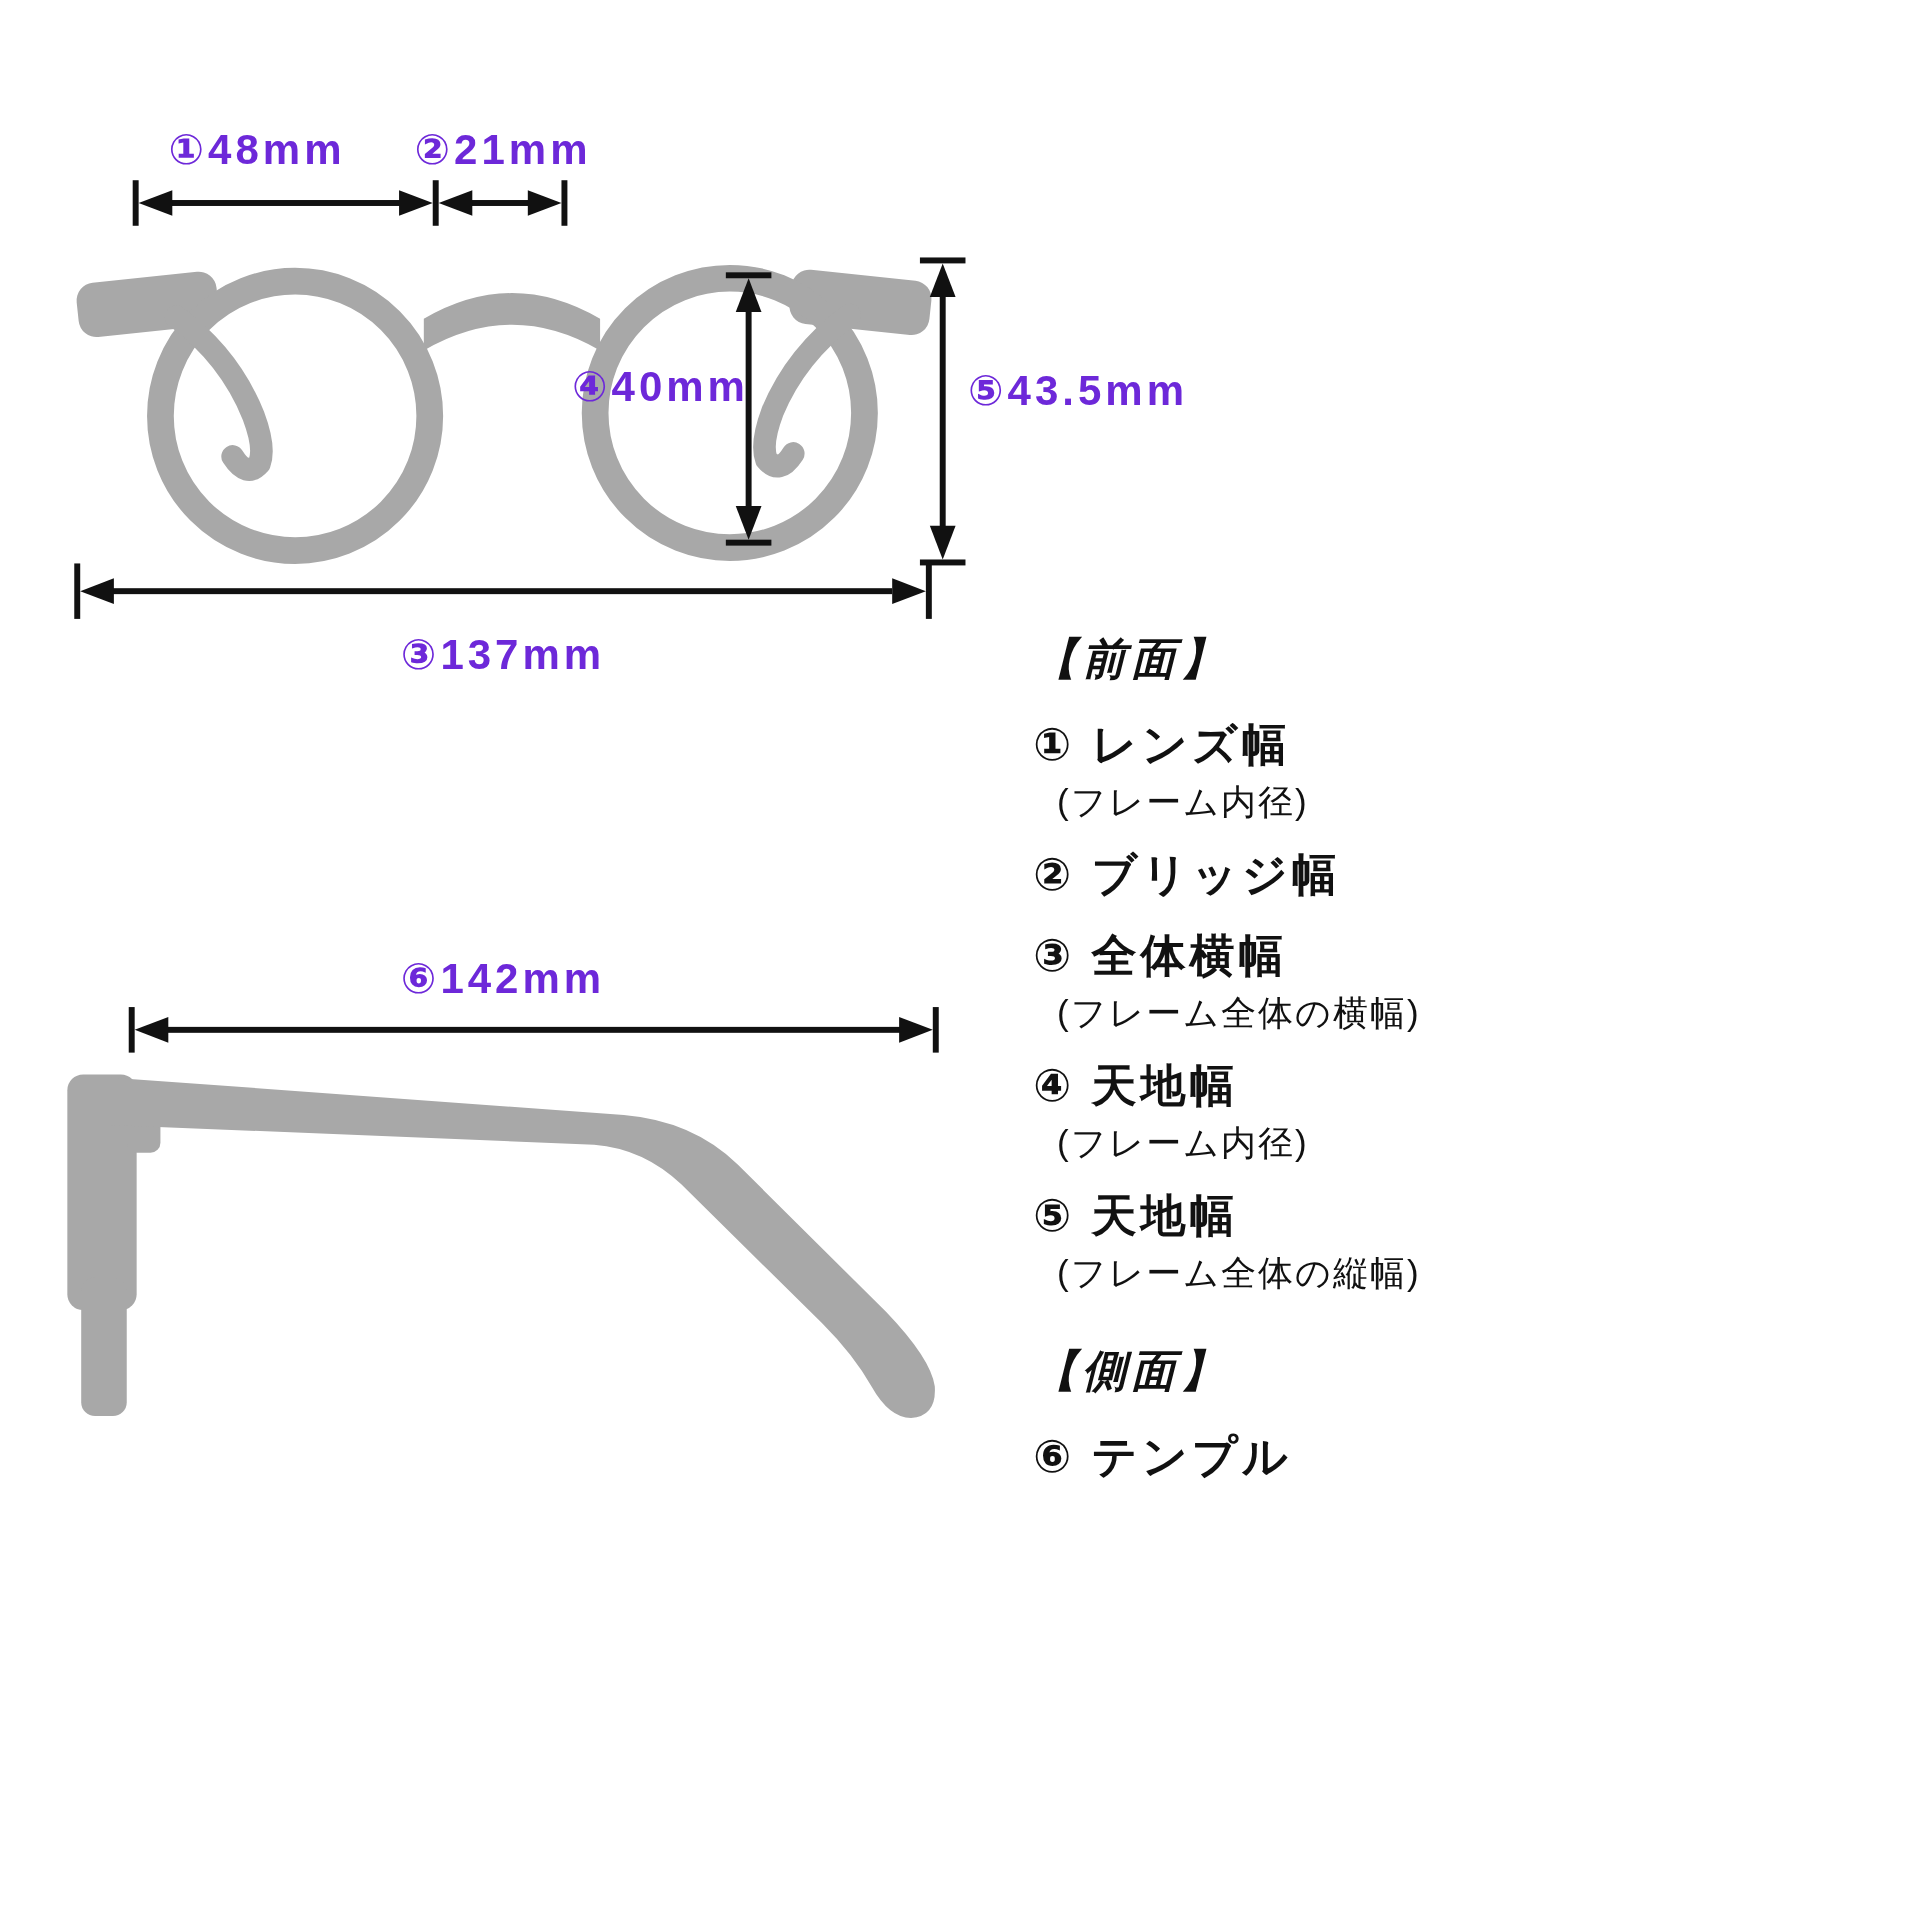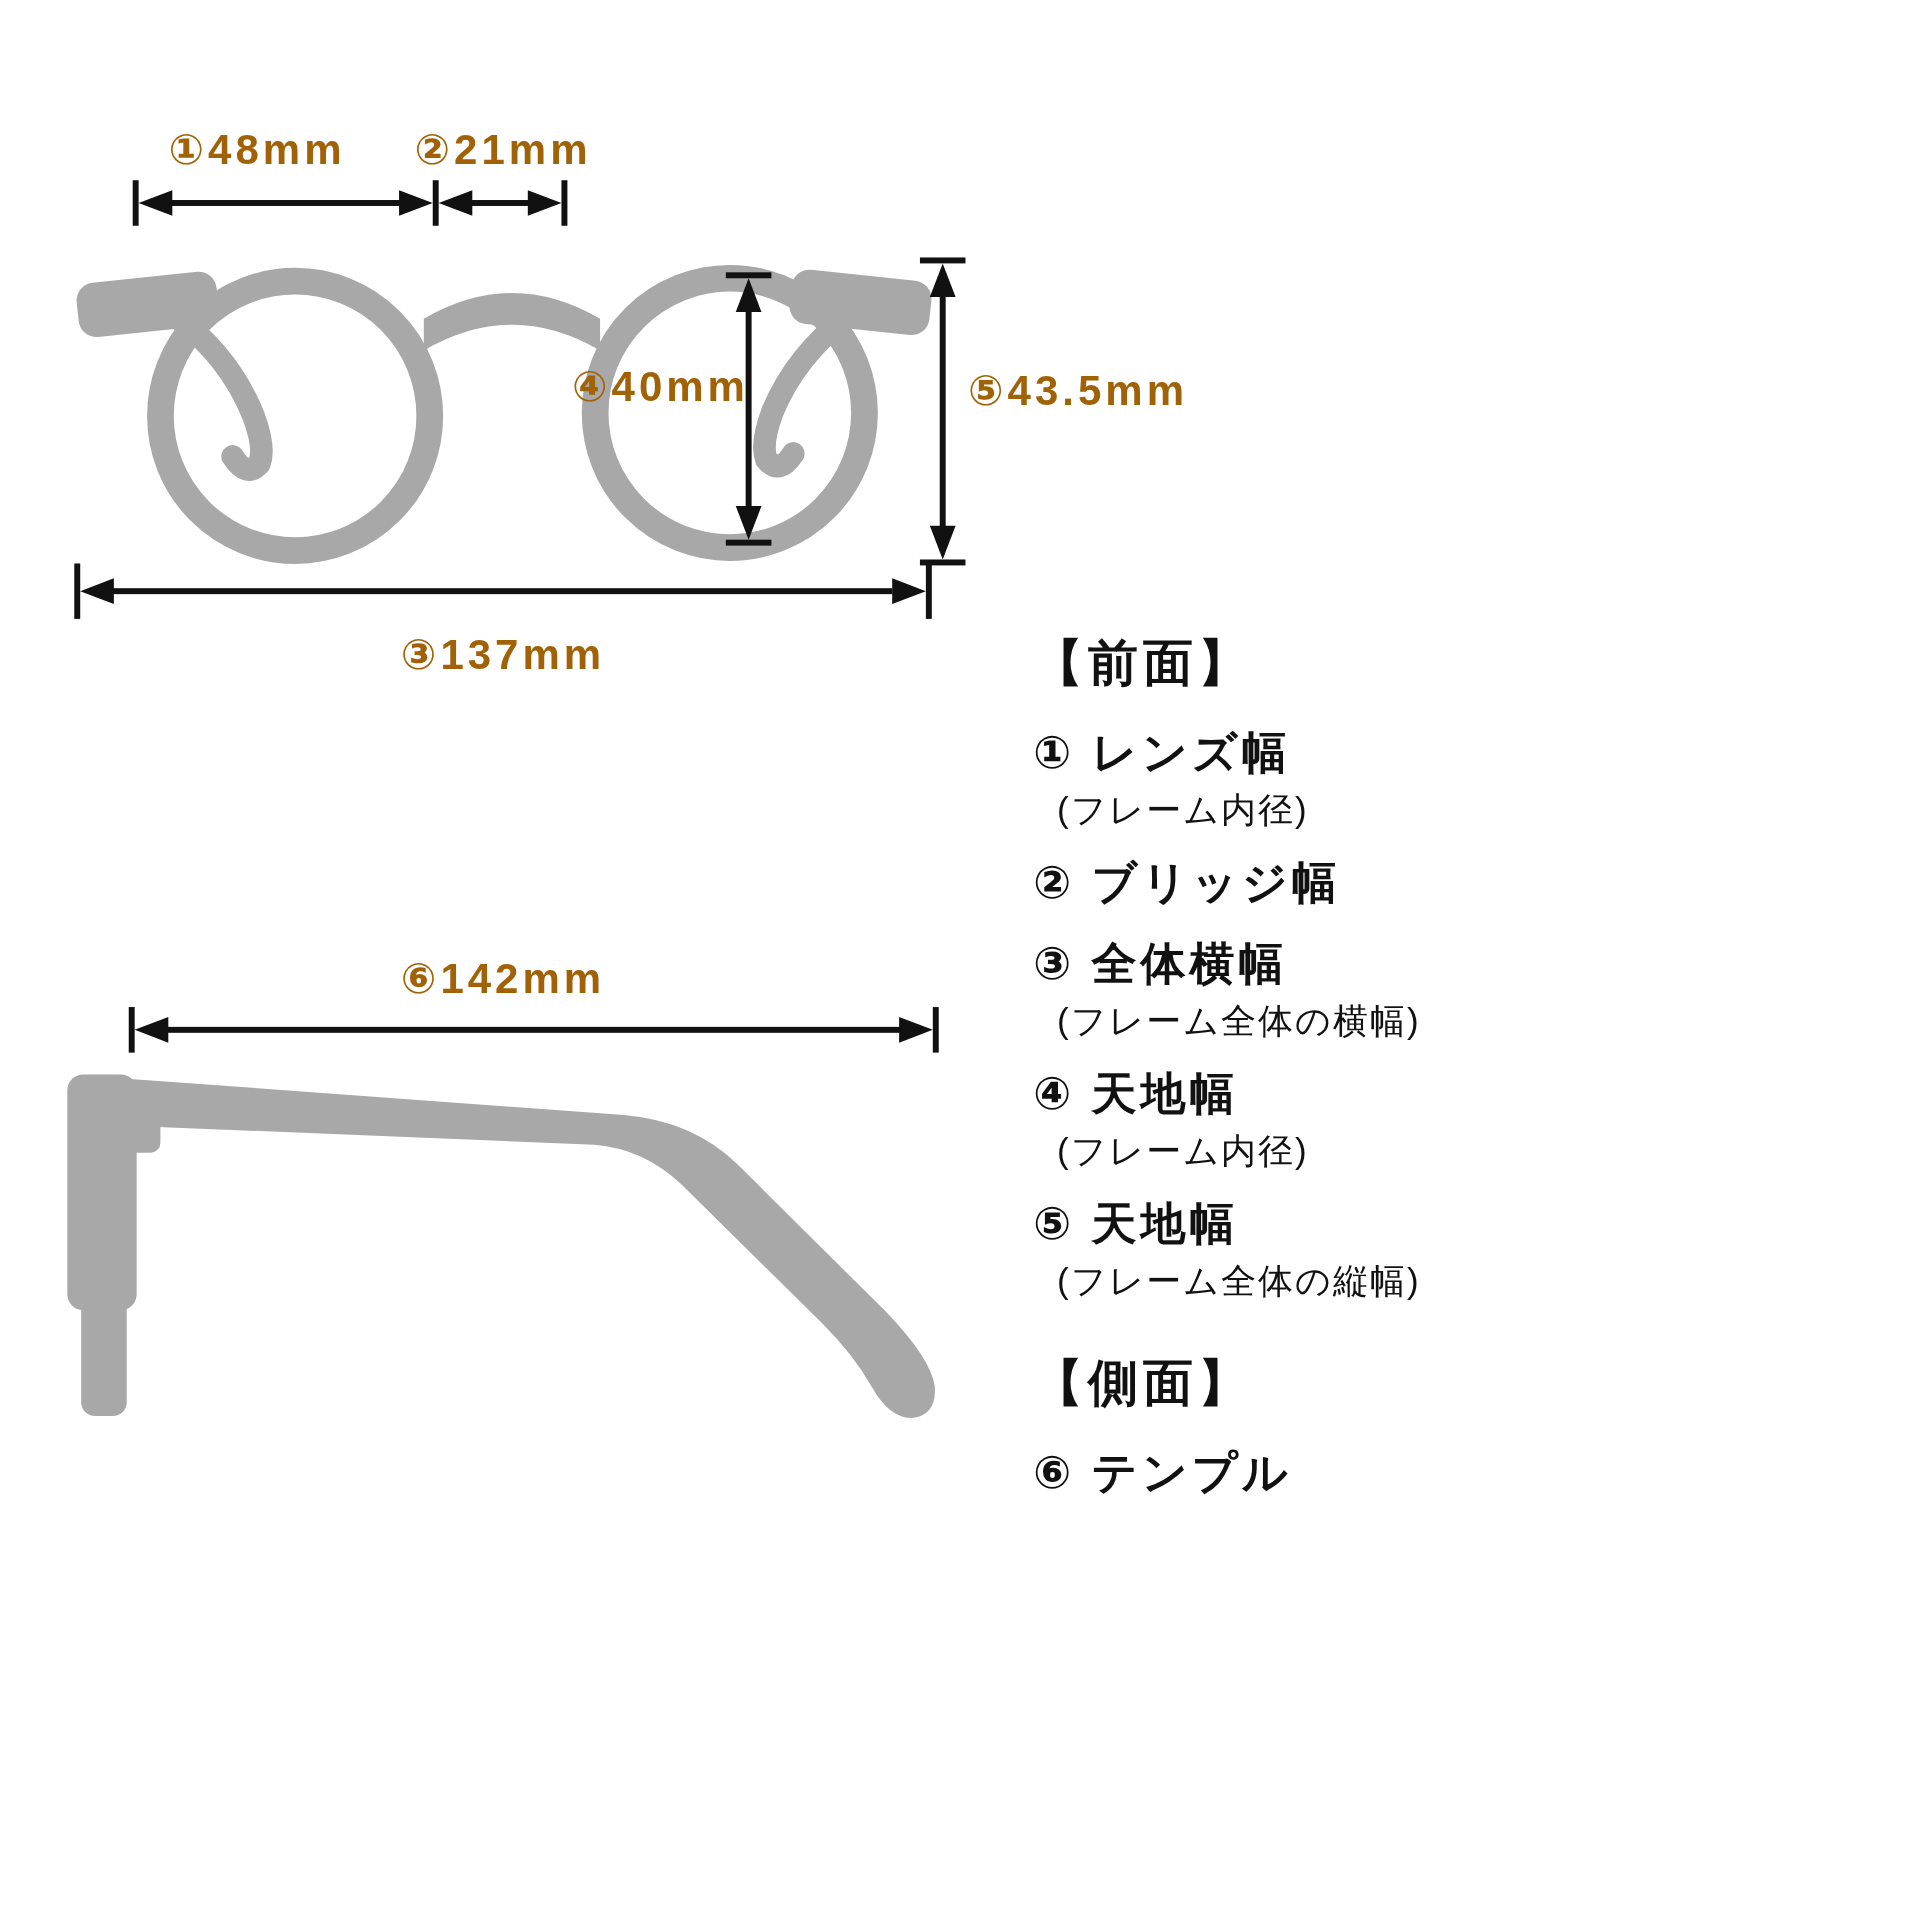--- a/index.html
+++ b/index.html
@@ -11,30 +11,31 @@
     color:#111111;
     overflow:hidden;
   }
   svg.art { position:absolute; left:0; top:0; }
   .dim-label {
     position:absolute;
     font-size:42px;
     font-weight:600;
     letter-spacing:4px;
     white-space:nowrap;
-    color:#a16207;
+    color:#6d28d9;
   }
   .centered { transform:translateX(-50%); }
   .legend {
     position:absolute;
     left:1033px; top:630px; width:594px;
   }
   .legend-title {
-    font-size:50px; font-weight:700; letter-spacing:5px;
+    font-size:44px; font-weight:700; letter-spacing:5px;
     margin-bottom:28px;
+    font-style:italic;
   }
   .legend-title.side { margin-top:48px; }
   .legend-item { margin-bottom:24px; }
   .legend-label { font-size:45px; font-weight:600; letter-spacing:4px; line-height:1.25; }
   .legend-note  { font-size:35px; font-weight:400; letter-spacing:2px; margin-left:24px; margin-top:8px; line-height:1.2; }
 </style>
 </head>
 <body>
 
 <div class="canvas">

